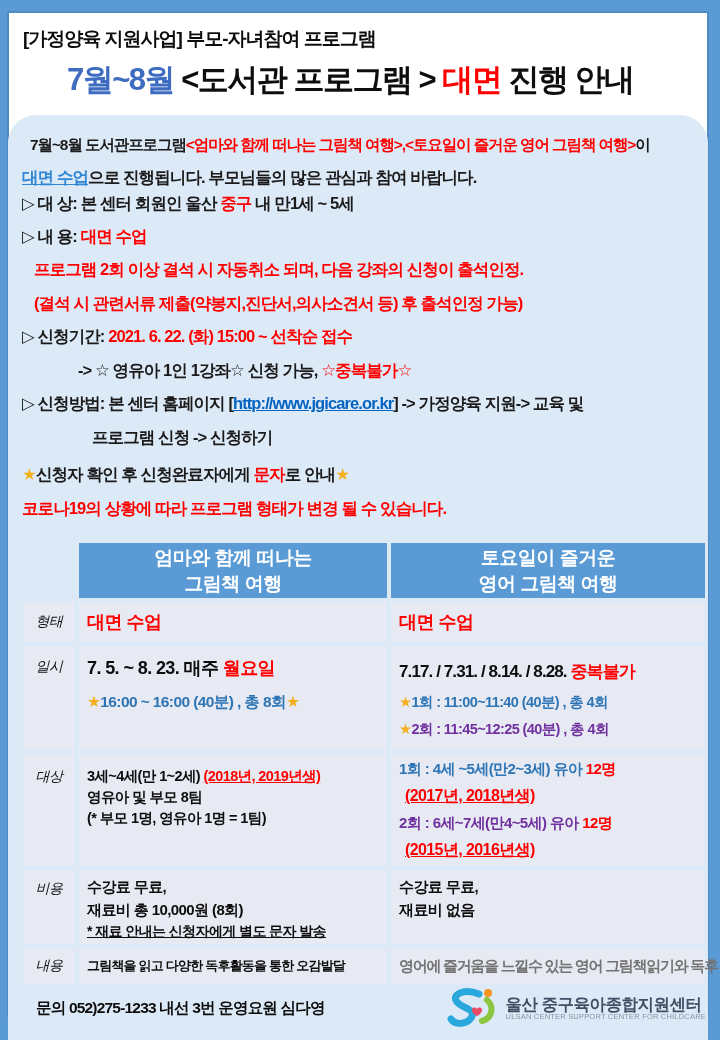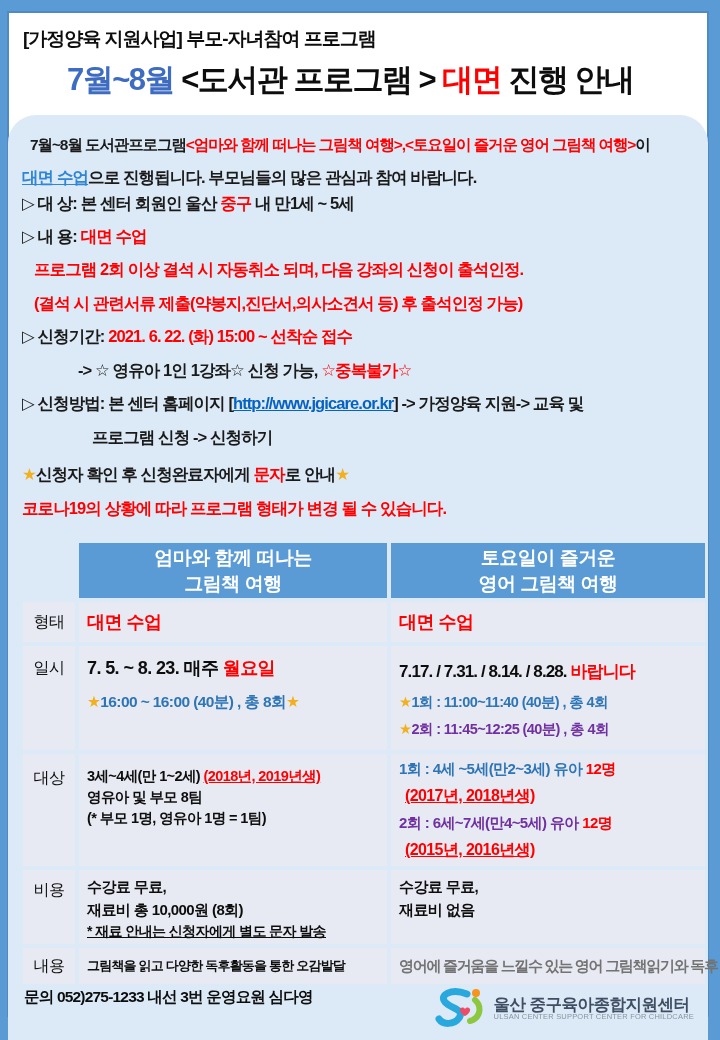--- a/index.html
+++ b/index.html
@@ -27,39 +27,39 @@
   .ind1{margin-left:56px;}
   .ind2{margin-left:70px;}
   .red-u{color:#ff0000;text-decoration:underline;}
   
   .table-wrap{position:absolute;top:424px;left:11px;}
   table{border-collapse:separate;border-spacing:4px;width:686px;table-layout:fixed;}
   td,th{background:#e7eaf3;vertical-align:middle;padding:2px 8px;box-sizing:border-box;}
   th.corner{background:transparent;}
   th.prog{background:#5b9bd5;color:#ffffff;font-size:19px;font-weight:bold;text-align:center;
           line-height:1.35;letter-spacing:-0.5px;height:52px;}
-  td.lab{font-size:16px;font-weight:normal;color:#111;text-align:center;letter-spacing:-0.5px;}
+  td.lab{font-size:14px;font-weight:normal;color:#111;text-align:center;letter-spacing:-0.5px;font-style:italic;}
   .face{color:#ff0000;font-size:18px;font-weight:bold;letter-spacing:-0.5px;}
   .c-ln{font-weight:bold;letter-spacing:-0.6px;white-space:nowrap;}
   .sch1{font-size:18px;color:#0d0d0d;}
   .sch1b{font-size:17px;color:#0d0d0d;letter-spacing:-0.9px;}
   .schblue{font-size:15.5px;color:#2e75b6;margin-top:12px;}
   .schblue2{font-size:14.5px;color:#2e75b6;margin-top:6px;}
   .schpurp{font-size:14.5px;color:#7030a0;margin-top:8px;}
   .tg{font-size:14.5px;color:#0d0d0d;line-height:1.45;}
   .tgblue{font-size:15px;color:#2e75b6;}
   .tgpurp{font-size:15px;color:#7030a0;}
   .tgu{display:inline-block;margin:7px 0 0 6px;}
   .fee{font-size:15px;color:#0d0d0d;line-height:1.5;}
   .fee3{font-size:14px;}
   .cont1{font-size:13px;font-weight:bold;color:#0d0d0d;letter-spacing:-0.8px;white-space:nowrap;}
   .cont2{font-size:15px;font-weight:bold;color:#737373;letter-spacing:-1.3px;white-space:nowrap;}
   
-  .footer{position:absolute;top:864px;left:0;width:100%;box-sizing:border-box;
-          padding:8px 14px 0 16px;display:flex;justify-content:space-between;}
+  .footer{position:absolute;top:864px;left:12px;width:100%;box-sizing:border-box;
+          padding:8px 14px 0 16px;display:flex;justify-content:space-between;align-items:center;}
   .contact{font-size:15.5px;font-weight:bold;color:#0d0d0d;letter-spacing:-0.8px;}
   .logo{display:flex;align-items:center;gap:11px;}
   .logo-txt{display:flex;flex-direction:column;line-height:1.1;}
   .logo-kr{font-size:16.5px;font-weight:bold;color:#3f4e63;letter-spacing:-0.5px;}
   .logo-en{font-size:7.5px;color:#8894a2;letter-spacing:0.2px;}
 </style>
 </head>
 <body>
 
 <div class="page">
@@ -111,21 +111,21 @@
             <td><span class="face">대면 수업</span></td>
             <td><span class="face">대면 수업</span></td>
           </tr>
           <tr style="height:104px;">
             <td class="lab" style="vertical-align:top;padding-top:12px;">일시</td>
             <td style="vertical-align:top;padding-top:10px;">
               <div class="c-ln sch1"><span>7. 5. ~ 8. 23. 매주 </span><span class="red">월요일</span></div>
               <div class="c-ln schblue"><span class="gold">★</span><span>16:00 ~ 16:00 (40분) , 총 8회</span><span class="gold">★</span></div>
             </td>
             <td style="vertical-align:top;padding-top:14px;">
-              <div class="c-ln sch1b"><span>7.17. / 7.31. / 8.14. / 8.28. </span><span class="red">바랍니다</span></div>
+              <div class="c-ln sch1b"><span>7.17. / 7.31. / 8.14. / 8.28. </span><span class="red">중복불가</span></div>
               <div class="c-ln schblue2" style="margin-top:10px;"><span class="gold">★</span><span>1회 :  11:00~11:40 (40분) , 총 4회</span></div>
               <div class="c-ln schpurp"><span class="gold">★</span><span>2회 : 11:45~12:25 (40분) , 총 4회</span></div>
             </td>
           </tr>
           <tr style="height:112px;">
             <td class="lab" style="vertical-align:top;padding-top:14px;">대상</td>
             <td style="vertical-align:top;padding-top:12px;">
               <div class="c-ln tg"><span>3세~4세(만 1~2세) </span><span class="red-u">(2018년, 2019년생)</span></div>
               <div class="c-ln tg">영유아 및 부모 8팀</div>
               <div class="c-ln tg">(* 부모 1명, 영유아 1명 = 1팀)</div>

